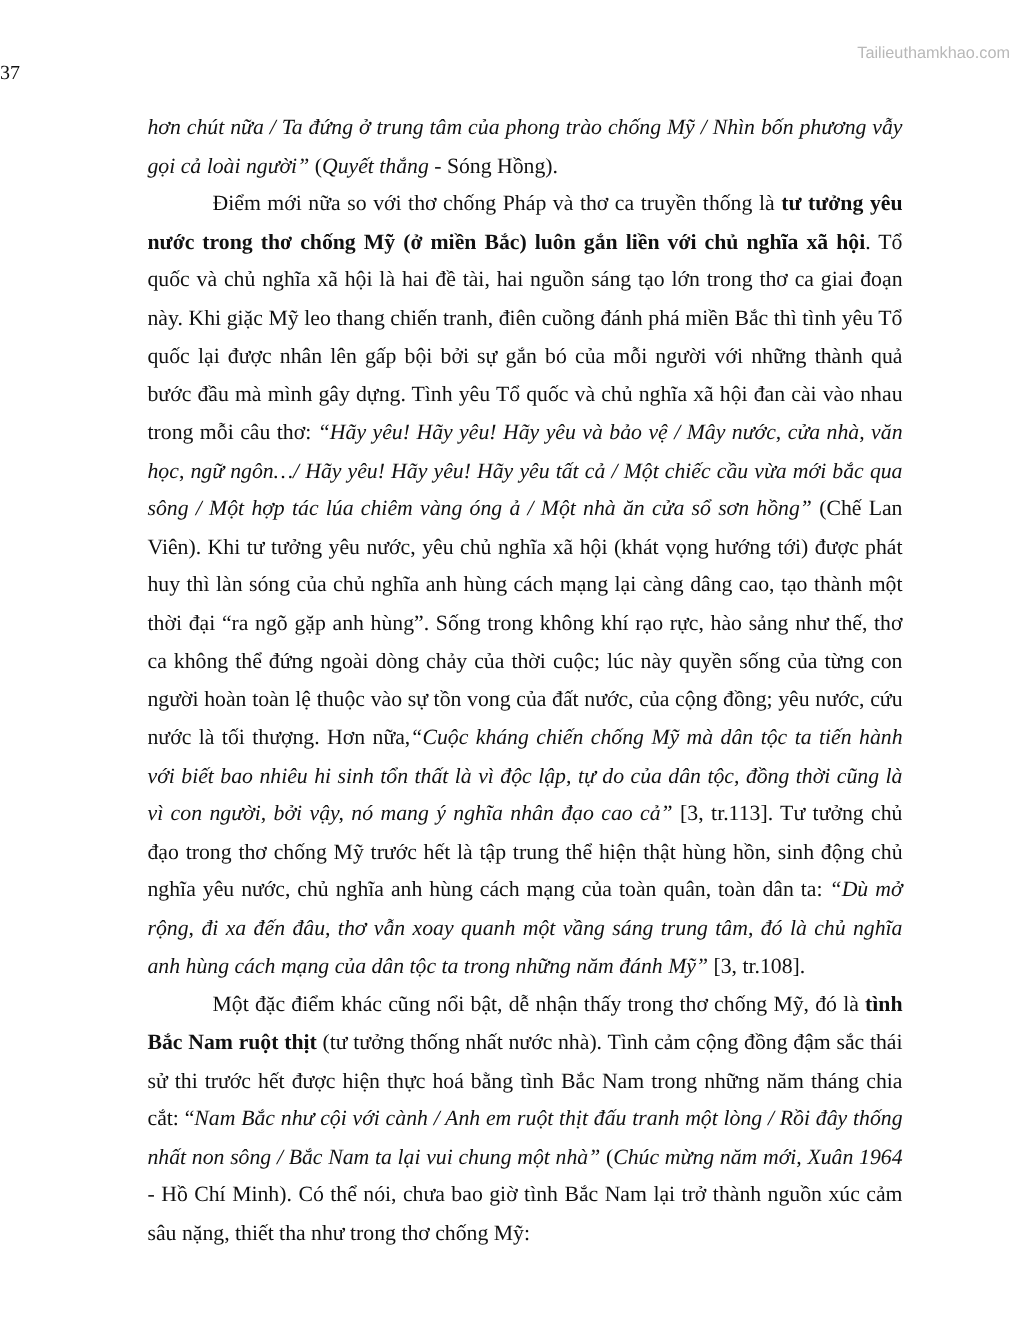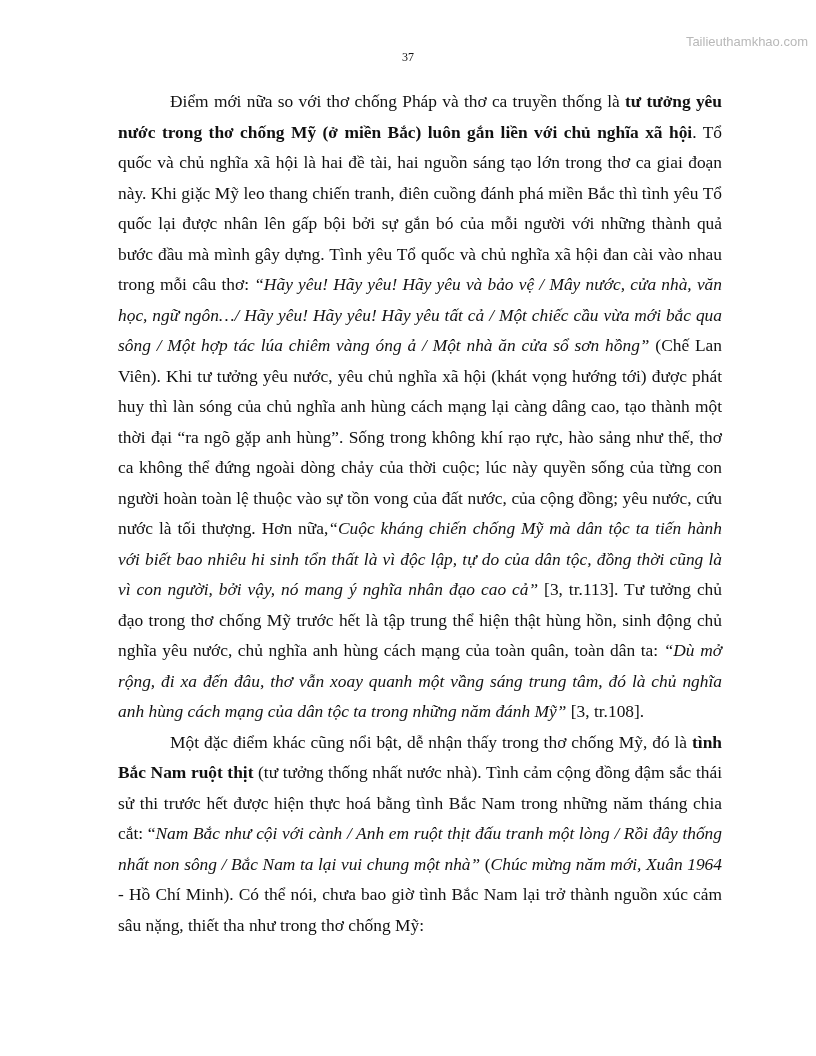--- a/index.html
+++ b/index.html
@@ -3,39 +3,42 @@
 <meta charset="utf-8">
 <style>
   html, body { margin: 0; padding: 0; background: #ffffff; }
   body { width: 816px; height: 1056px; position: relative; overflow: hidden; }
   .watermark {
     position: absolute; top: 6px; right: 8px;
     font-family: "Liberation Sans", sans-serif; font-size: 13px;
     color: #b8b8b8; letter-spacing: 0px; margin-top: 28px;
   }
   .page-number {
-    position: absolute; top: 50px; left: 0; width: 816px; text-align: center;
-    font-family: "Liberation Serif", serif; font-size: 12px; color: #111;
+    position: absolute; top: 50px; left: 0; width: 816px; 
+    font-family: "Liberation Serif", serif; font-size: 16px; color: #111;
   }
   .body-text {
     position: absolute; top: 86px; left: 118px; width: 604px;
     font-family: "Liberation Serif", serif; font-size: 17.4px; color: #111;
     line-height: 30.5px; text-align: justify;
   }
   .body-text p { margin: 0; text-align: justify; }
   .indent { text-indent: 52px; }
   i { font-style: italic; }
   b { font-weight: bold; }
 </style>
 </head>
 <body>
 
 <div class="watermark">Tailieuthamkhao.com</div>
 <div class="page-number">37</div>
 
 <div class="body-text">
+  <p>
+    <i>hơn chút nữa / Ta đứng ở trung tâm của phong trào chống Mỹ / Nhìn bốn phương vẫy gọi cả loài người”</i><span> (</span><i>Quyết thắng</i><span> - Sóng Hồng).</span>
+  </p>
   <p class="indent">
     <span>Điểm mới nữa so với thơ chống Pháp và thơ ca truyền thống là </span><b>tư tưởng yêu nước trong thơ chống Mỹ (ở miền Bắc) luôn gắn liền với chủ nghĩa xã hội</b><span>. Tổ quốc và chủ nghĩa xã hội là hai đề tài, hai nguồn sáng tạo lớn trong thơ ca giai đoạn này. Khi giặc Mỹ leo thang chiến tranh, điên cuồng đánh phá miền Bắc thì tình yêu Tổ quốc lại được nhân lên gấp bội bởi sự gắn bó của mỗi người với những thành quả bước đầu mà mình gây dựng. Tình yêu Tổ quốc và chủ nghĩa xã hội đan cài vào nhau trong mỗi câu thơ: </span><i>“Hãy yêu! Hãy yêu! Hãy yêu và bảo vệ / Mây nước, cửa nhà, văn học, ngữ ngôn…/ Hãy yêu! Hãy yêu! Hãy yêu tất cả / Một chiếc cầu vừa mới bắc qua sông / Một hợp tác lúa chiêm vàng óng ả / Một nhà ăn cửa sổ sơn hồng”</i><span> (Chế Lan Viên). Khi tư tưởng yêu nước, yêu chủ nghĩa xã hội (khát vọng hướng tới) được phát huy thì làn sóng của chủ nghĩa anh hùng cách mạng lại càng dâng cao, tạo thành một thời đại “ra ngõ gặp anh hùng”. Sống trong không khí rạo rực, hào sảng như thế, thơ ca không thể đứng ngoài dòng chảy của thời cuộc; lúc này quyền sống của từng con người hoàn toàn lệ thuộc vào sự tồn vong của đất nước, của cộng đồng; yêu nước, cứu nước là tối thượng. Hơn nữa,</span><i>“Cuộc kháng chiến chống Mỹ mà dân tộc ta tiến hành với biết bao nhiêu hi sinh tổn thất là vì độc lập, tự do của dân tộc, đồng thời cũng là vì con người, bởi vậy, nó mang ý nghĩa nhân đạo cao cả”</i><span> [3, tr.113]. Tư tưởng chủ đạo trong thơ chống Mỹ trước hết là tập trung thể hiện thật hùng hồn, sinh động chủ nghĩa yêu nước, chủ nghĩa anh hùng cách mạng của toàn quân, toàn dân ta: </span><i>“Dù mở rộng, đi xa đến đâu, thơ vẫn xoay quanh một vầng sáng trung tâm, đó là chủ nghĩa anh hùng cách mạng của dân tộc ta trong những năm đánh Mỹ”</i><span> [3, tr.108].</span>
   </p>
   <p class="indent">
     <span>Một đặc điểm khác cũng nổi bật, dễ nhận thấy trong thơ chống Mỹ, đó là </span><b>tình Bắc Nam ruột thịt</b><span> (tư tưởng thống nhất nước nhà). Tình cảm cộng đồng đậm sắc thái sử thi trước hết được hiện thực hoá bằng tình Bắc Nam trong những năm tháng chia cắt: “</span><i>Nam Bắc như cội với cành / Anh em ruột thịt đấu tranh một lòng / Rồi đây thống nhất non sông / Bắc Nam ta lại vui chung một nhà”</i><span> (</span><i>Chúc mừng năm mới, Xuân 1964</i><span> - Hồ Chí Minh). Có thể nói, chưa bao giờ tình Bắc Nam lại trở thành nguồn xúc cảm sâu nặng, thiết tha như trong thơ chống Mỹ:</span>
   </p>
 </div>
 
 </body></html>

